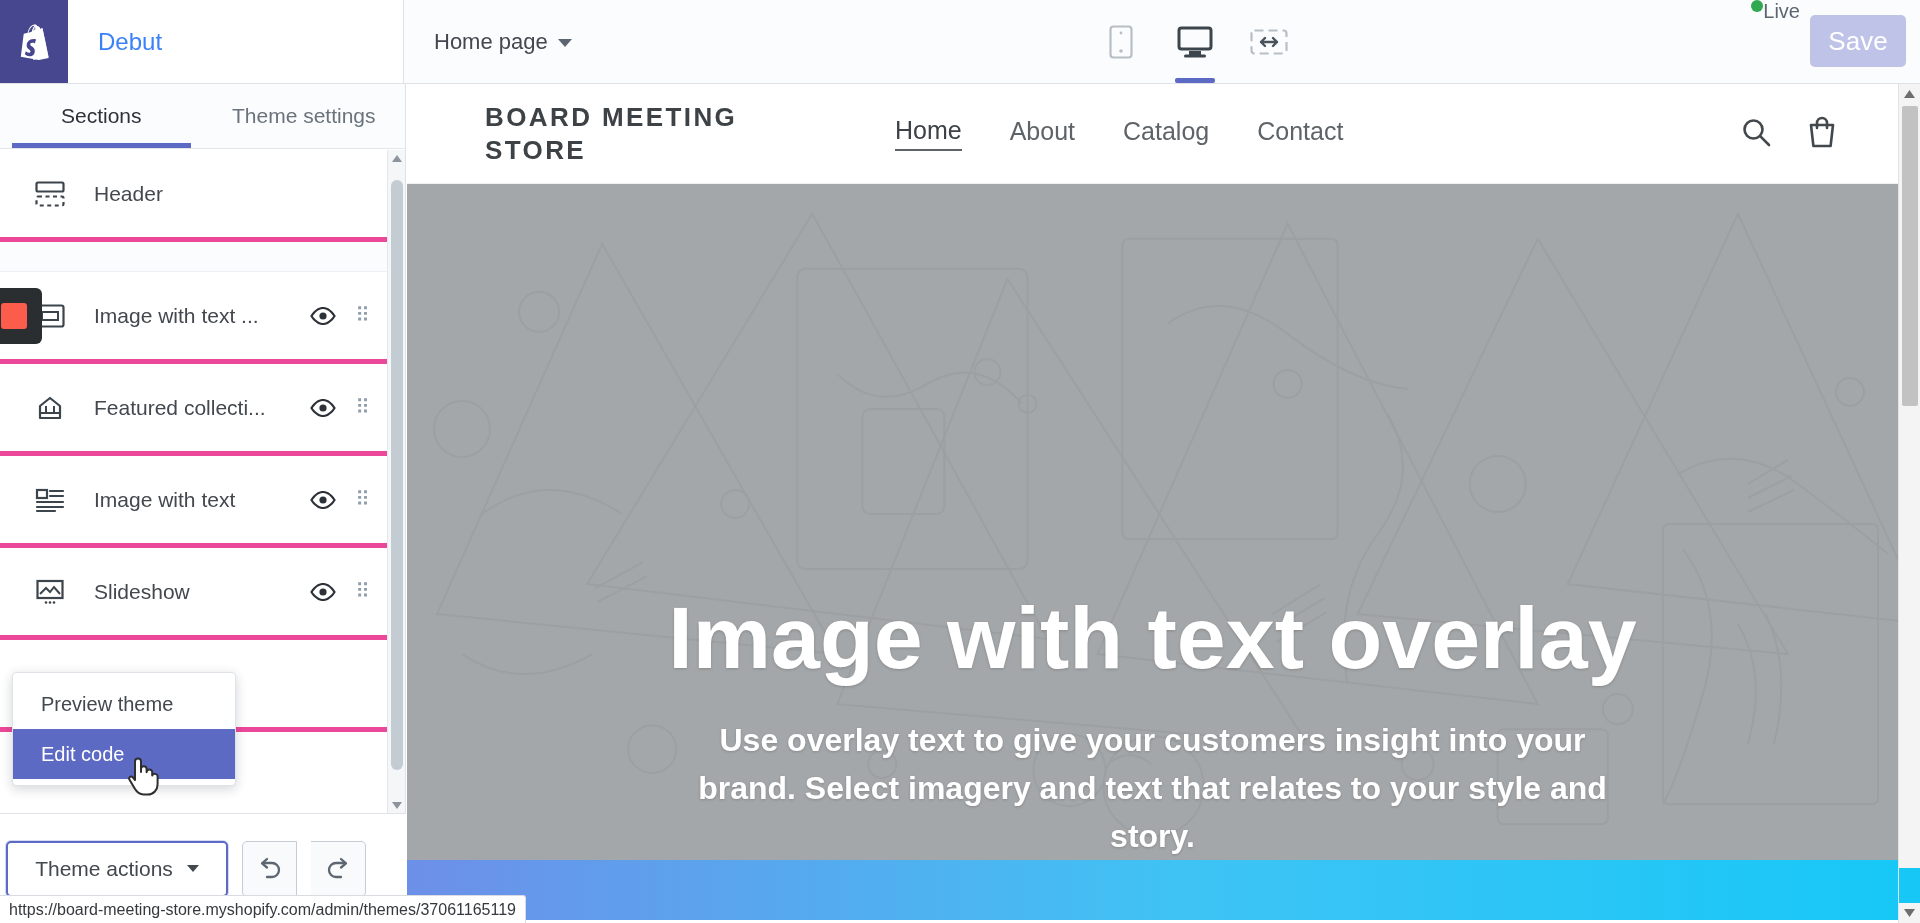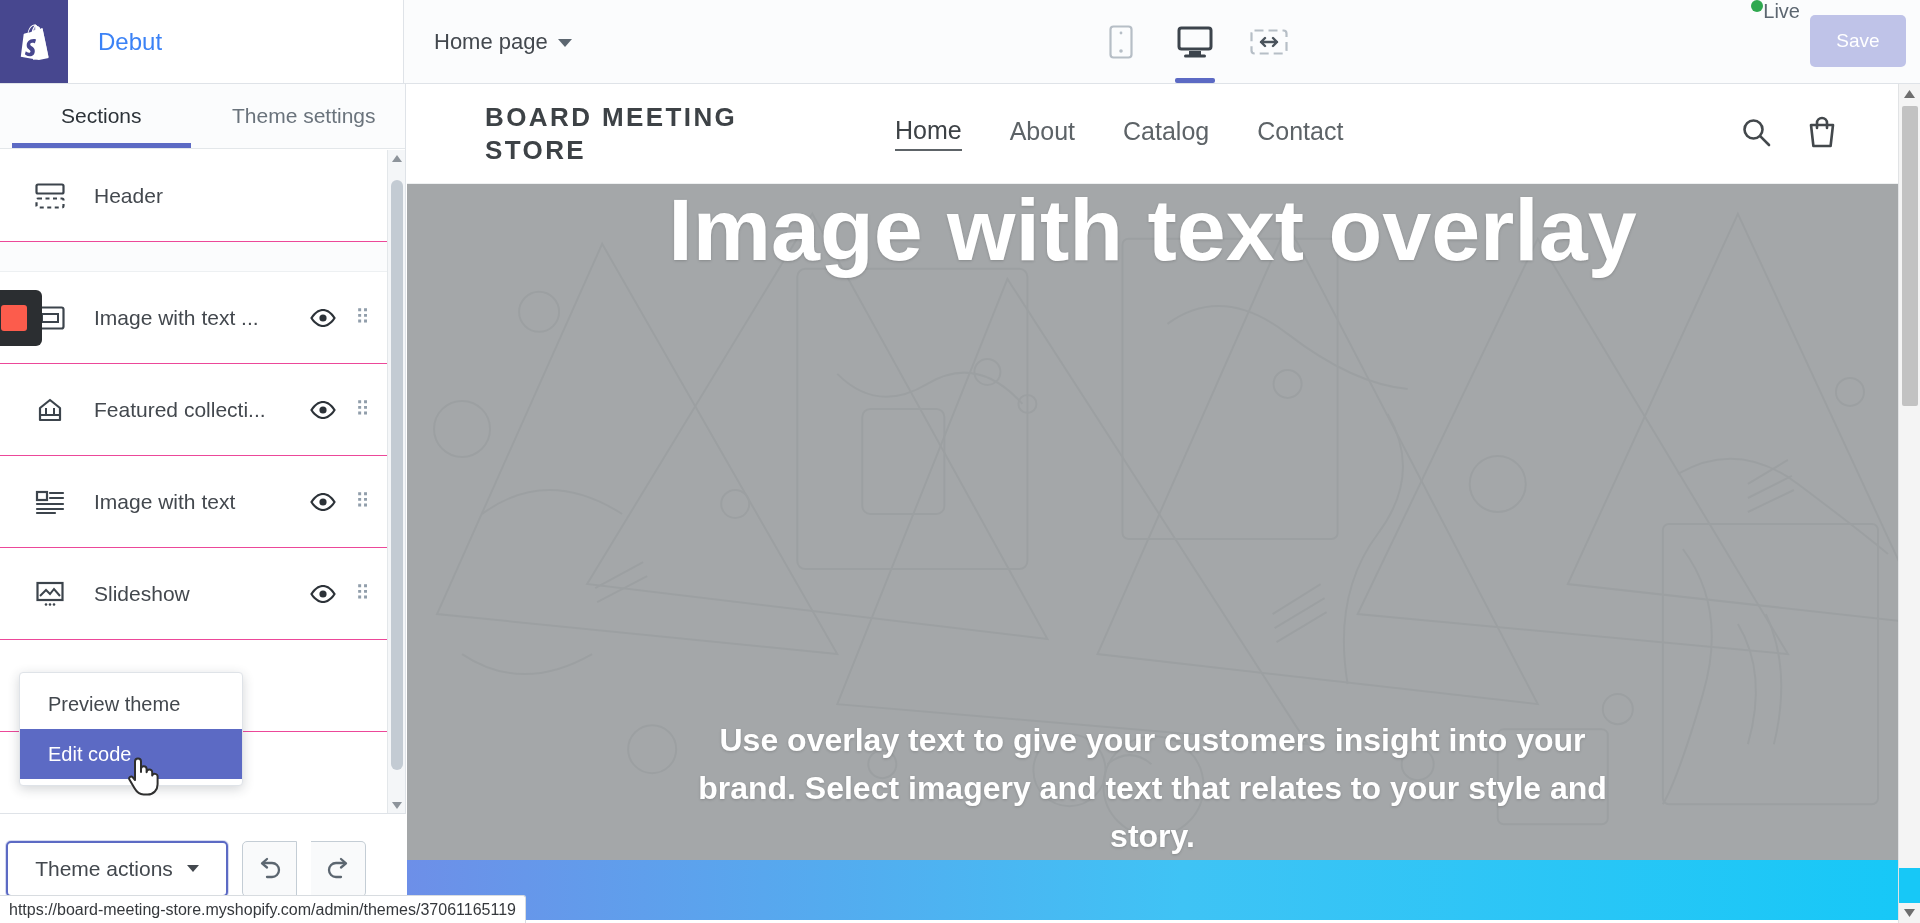--- a/index.html
+++ b/index.html
@@ -44,41 +44,41 @@
                   background: #5c6ac4; border-radius: 2px; display: none; }
   .dev-btn.active .bar { display: block; }
 
   .live-wrap { position: absolute; right: 120px; top: 0; height: 83px;
                display: flex; align-items: flex-start; }
   .live-dot { width: 12px; height: 12px; border-radius: 50%; background: #2fa84f; }
   .live-text { font-size: 20px; color: #5c6670; }
   .save-btn {
     position: absolute; right: 14px; top: 15px; width: 96px; height: 52px;
     background: #bfc3e8; color: #fff; border: none; border-radius: 5px;
-    font-size: 19px; font-family: "Liberation Sans", sans-serif; cursor: default;
+    font-size: 26px; font-family: "Liberation Sans", sans-serif; cursor: default;
   }
 
   
   .sidebar {
     position: absolute; top: 84px; left: 0; width: 406px; height: 839px;
     background: #fff; border-right: 1px solid #dfe3e8;
   }
   .tabs { display: flex; height: 65px; border-bottom: 1px solid #e3e7ea; background: #fbfcfd; }
   .tab { flex: 1; display: flex; align-items: center; justify-content: center;
          font-size: 21px; color: #6a737c; position: relative; cursor: pointer; }
   .tab.active { color: #2c3238; }
   .tab.active::after { content: ""; position: absolute; bottom: 0; left: 12px; right: 12px;
                        height: 5px; background: #5c6ac4; }
 
   .section-list { position: absolute; top: 66px; left: 0; right: 0; bottom: 110px;
                   overflow: hidden; background: #fff; }
   .list-scroll { position: absolute; top: 0; left: 0; right: 0; bottom: 0; }
   .sec-row {
     display: flex; align-items: center; height: 92px; padding: 0 22px 0 30px;
-    border-bottom: 1px solid #ec4899; cursor: pointer; position: relative;
+    border-bottom: 5px solid #ec4899; cursor: pointer; position: relative;
   }
   .sec-icon { width: 40px; display: flex; align-items: center; justify-content: center; flex: 0 0 40px; }
   .sec-label { flex: 1; font-size: 21px; color: #43484e; margin-left: 24px; white-space: nowrap; }
   .eye { width: 40px; display: flex; align-items: center; justify-content: center; cursor: pointer; }
   .grip { width: 40px; display: flex; align-items: center; justify-content: center;
           color: #919eab; font-size: 20px; letter-spacing: 1px; cursor: grab; line-height: 9px; }
   .grip span { display: block; }
   .group-gap { height: 30px; background: #fbfcfd; border-bottom: 1px solid #edf0f2; }
 
   .badge-tip {
@@ -115,21 +115,21 @@
     width: 55px; height: 56px; border: 1px solid #c4cdd5; background: #f9fafb;
     display: flex; align-items: center; justify-content: center; cursor: pointer;
   }
   .icon-btn.l { border-radius: 5px 0 0 5px; }
   .icon-btn.r { border-radius: 0 5px 5px 0; border-left: none; }
 
   
   .ctx-menu {
     position: absolute; left: 12px; top: 672px; width: 224px;
     background: #fff; border: 1px solid #dfe3e8; border-radius: 4px;
-    box-shadow: 0 3px 12px rgba(33,43,54,.20); z-index: 30; padding: 6px 0; margin-left: 7px;
+    box-shadow: 0 3px 12px rgba(33,43,54,.20); z-index: 30; padding: 6px 0;
   }
   .ctx-item { height: 50px; display: flex; align-items: center; padding: 0 28px;
               font-size: 20px; color: #43484e; cursor: pointer; white-space: nowrap; }
   .ctx-item.hl { background: #5c6ac4; color: #fff; }
 
   .cursor-hand { position: absolute; left: 125px; top: 754px; z-index: 40; }
 
   
   .statusbar {
     position: absolute; left: 0; bottom: 0; height: 28px; max-width: 640px;
@@ -150,21 +150,21 @@
   .store-nav { display: flex; align-items: center; gap: 48px; margin-left: 80px; }
   .nav-link { font-size: 25px; color: #5d6367; cursor: pointer; padding-bottom: 4px; }
   .nav-link.active { color: #3d4246; border-bottom: 2px solid #5d6367; }
   .store-actions { margin-left: auto; display: flex; align-items: center; gap: 34px; }
 
   .hero { position: relative; height: 676px; background: #a4a7a9; overflow: hidden; }
   .hero svg.pattern { position: absolute; inset: 0; width: 100%; height: 100%;
                       opacity: .34; }
   .hero-content {
     position: absolute; inset: 0; display: flex; flex-direction: column;
-    align-items: center; justify-content: space-between; text-align: center;
+    align-items: center; justify-content: flex-end; text-align: center;
     padding: 0 170px; z-index: 2;
   }
   .hero-title { color: #fff; font-size: 88px; font-weight: bold; line-height: 1.05;
                 text-shadow: 0 1px 3px rgba(0,0,0,.18); margin-bottom: 32px; }
   .hero-sub { color: #fff; font-size: 32px; font-weight: bold; line-height: 1.5;
               max-width: 960px; text-shadow: 0 1px 3px rgba(0,0,0,.18); }
   .next-strip { height: 60px; background: linear-gradient(90deg,#6d8fe8 0%,#3fc3f5 52%,#17c8f7 100%); }
 
   
   .pv-sb { position: absolute; right: 0; top: 84px; width: 22px; bottom: 0;

